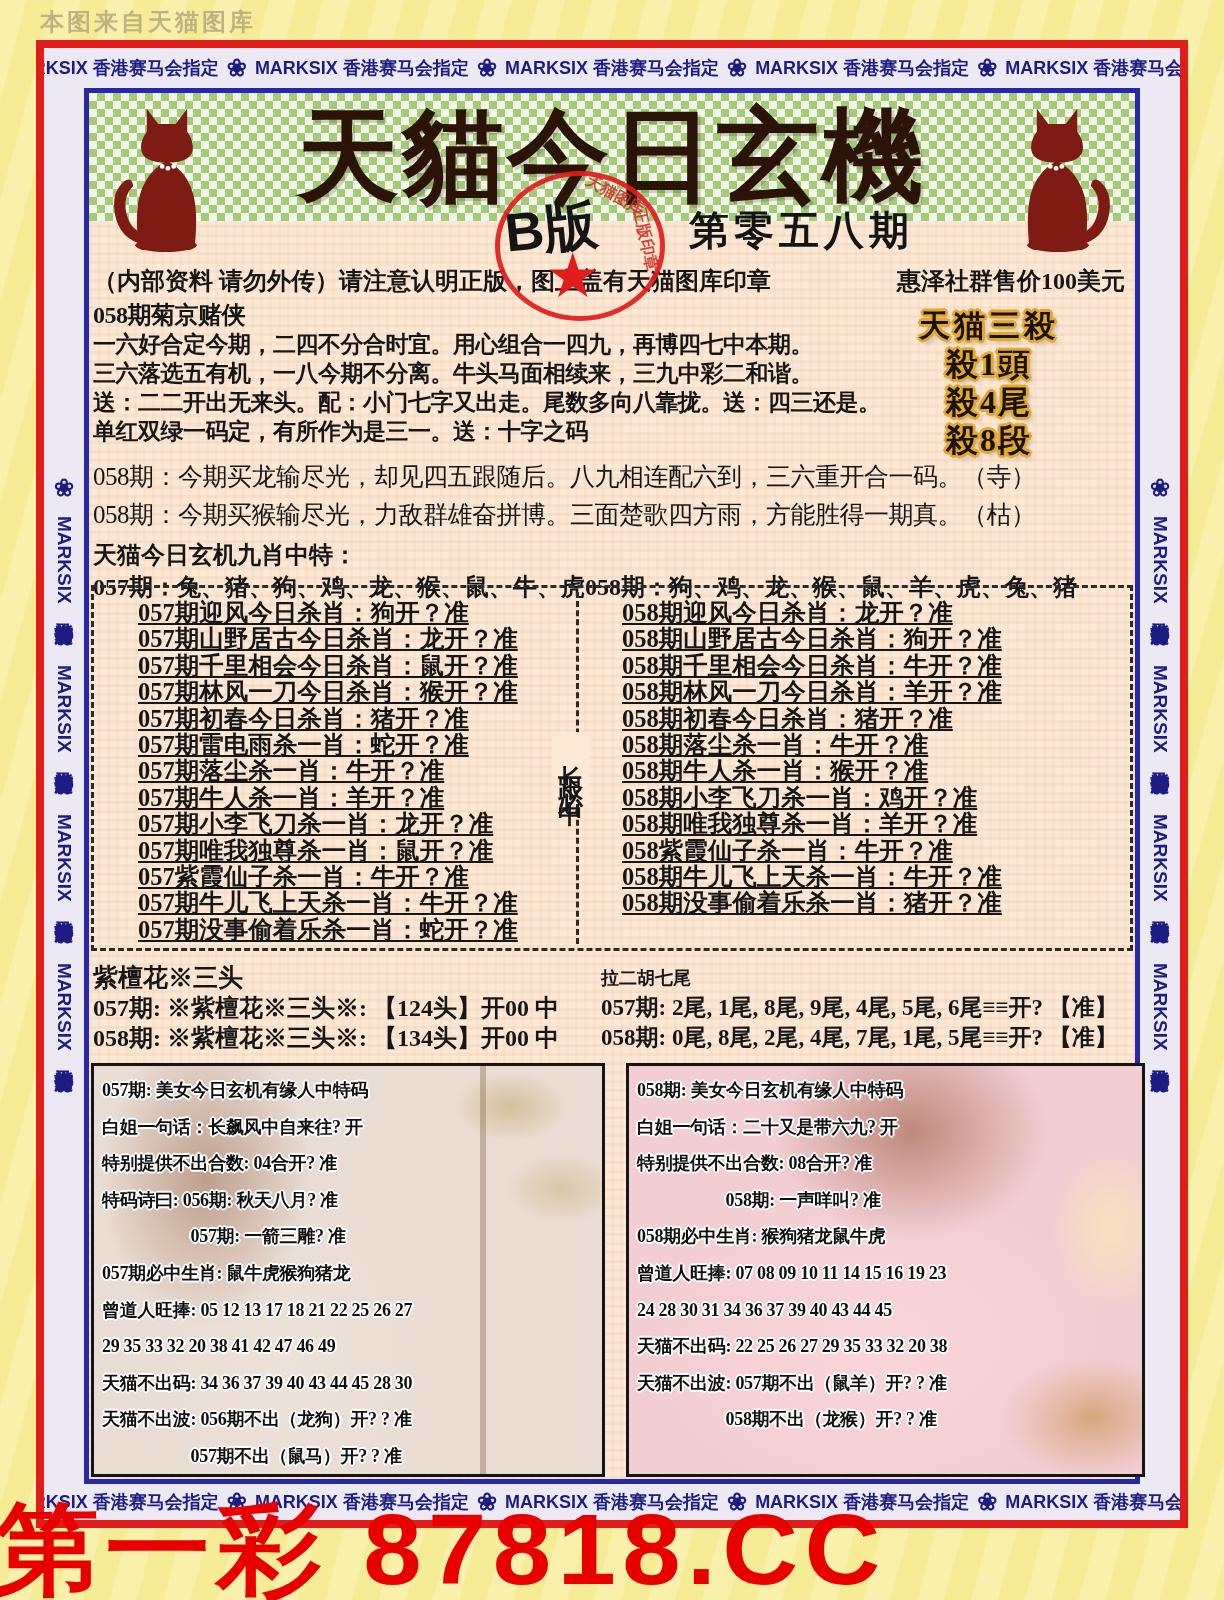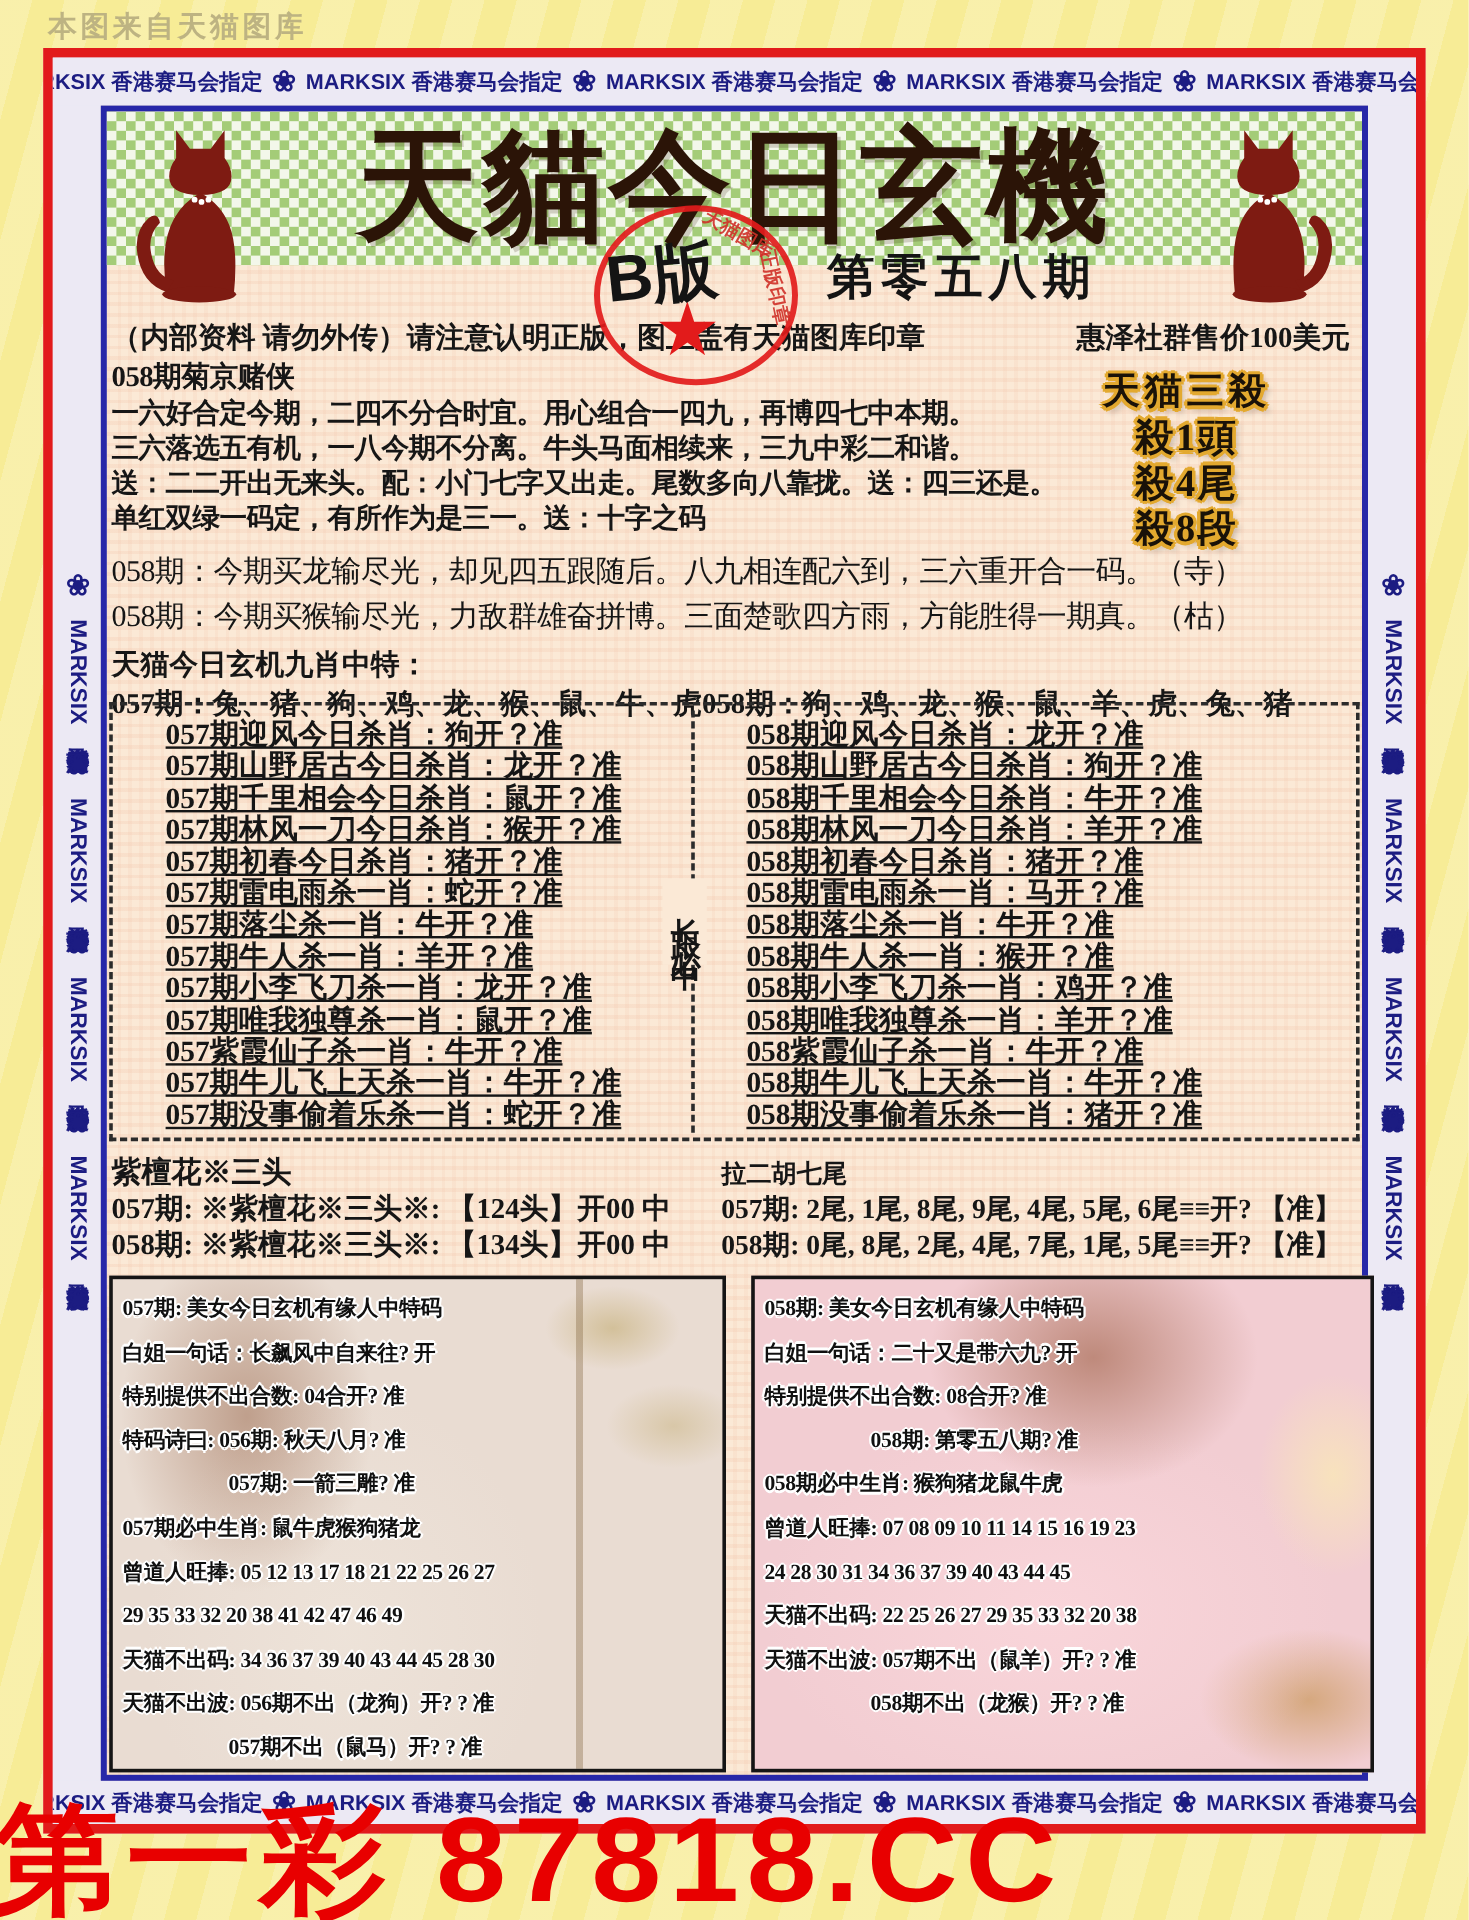--- a/index.html
+++ b/index.html
@@ -73,21 +73,21 @@
   .sx-col-left{left:44px;}
   .sx-col-right{left:528px;}
   .sx-divider{position:absolute;left:482px;top:4px;bottom:4px;border-left:3px dashed #2B2B2B;}
   .sx-label{position:absolute;left:458px;top:50%;transform:translateY(-50%);
      writing-mode:vertical-rl;font-size:25px;font-weight:bold;letter-spacing:12px;
      background:#FBE9D6;padding:12px 2px;z-index:2;}
   
   .santou{position:absolute;left:4px;top:870px;font-size:24px;font-weight:600;line-height:30px;white-space:nowrap;}
   .santou-title{font-size:25px;}
   .qiwei{position:absolute;left:512px;top:870px;width:532px;font-size:23px;font-weight:600;line-height:30px;white-space:nowrap;}
-  .qiwei-title{font-size:21px;}
+  .qiwei-title{font-size:18px;}
   
   .photo{position:absolute;top:970px;height:414px;border:3px solid #151515;box-sizing:border-box;padding:6px 8px;}
   .photo-left{left:2px;width:514px;
      background:
       radial-gradient(150px 210px at 22% 28%, rgba(140,85,55,.45), transparent 70%),
       radial-gradient(230px 280px at 38% 72%, rgba(238,228,218,.85), transparent 72%),
       linear-gradient(90deg, transparent 0 76%, rgba(125,95,55,.35) 76% 77.2%, transparent 77.2%),
       radial-gradient(80px 50px at 82% 10%, rgba(205,185,140,.8), transparent 70%),
       radial-gradient(80px 50px at 92% 30%, rgba(205,185,140,.6), transparent 70%),
       #E9DCD2;}
@@ -230,21 +230,20 @@
             <div class="sx-row">057期没事偷着乐杀一肖：蛇开？准</div>
           </div>
         <div class="sx-divider"></div>
         <div class="sx-label">长跟必中</div>
         <div class="sx-col sx-col-right">
             <div class="sx-row">058期迎风今日杀肖：龙开？准</div>
             <div class="sx-row">058期山野居古今日杀肖：狗开？准</div>
             <div class="sx-row">058期千里相会今日杀肖：牛开？准</div>
             <div class="sx-row">058期林风一刀今日杀肖：羊开？准</div>
             <div class="sx-row">058期初春今日杀肖：猪开？准</div>
-            <div class="sx-row">058期雷电雨杀一肖：马开？准</div>
             <div class="sx-row">058期落尘杀一肖：牛开？准</div>
             <div class="sx-row">058期牛人杀一肖：猴开？准</div>
             <div class="sx-row">058期小李飞刀杀一肖：鸡开？准</div>
             <div class="sx-row">058期唯我独尊杀一肖：羊开？准</div>
             <div class="sx-row">058紫霞仙子杀一肖：牛开？准</div>
             <div class="sx-row">058期牛儿飞上天杀一肖：牛开？准</div>
             <div class="sx-row">058期没事偷着乐杀一肖：猪开？准</div>
           </div>
       </div>
 
@@ -274,21 +273,21 @@
           <div class="ph-line">曾道人旺捧: 05 12 13 17 18 21 22 25 26 27</div>
           <div class="ph-line">29 35 33 32 20 38 41 42 47 46 49</div>
           <div class="ph-line">天猫不出码: 34 36 37 39 40 43 44 45 28 30</div>
           <div class="ph-line">天猫不出波: 056期不出（龙狗）开? ? 准</div>
           <div class="ph-line">　　　　　057期不出（鼠马）开? ? 准</div>
         </div>
       <div class="photo photo-right">
           <div class="ph-line">058期: 美女今日玄机有缘人中特码</div>
           <div class="ph-line">白姐一句话：二十又是带六九? 开</div>
           <div class="ph-line">特别提供不出合数: 08合开? 准</div>
-          <div class="ph-line">　　　　　058期: 第零五八期? 准</div>
+          <div class="ph-line">　　　　　058期: 一声咩叫? 准</div>
           <div class="ph-line">058期必中生肖: 猴狗猪龙鼠牛虎</div>
           <div class="ph-line">曾道人旺捧: 07 08 09 10 11 14 15 16 19 23</div>
           <div class="ph-line">24 28 30 31 34 36 37 39 40 43 44 45</div>
           <div class="ph-line">天猫不出码: 22 25 26 27 29 35 33 32 20 38</div>
           <div class="ph-line">天猫不出波: 057期不出（鼠羊）开? ? 准</div>
           <div class="ph-line">　　　　　058期不出（龙猴）开? ? 准</div>
         </div>
 
     </div>
   </div>

